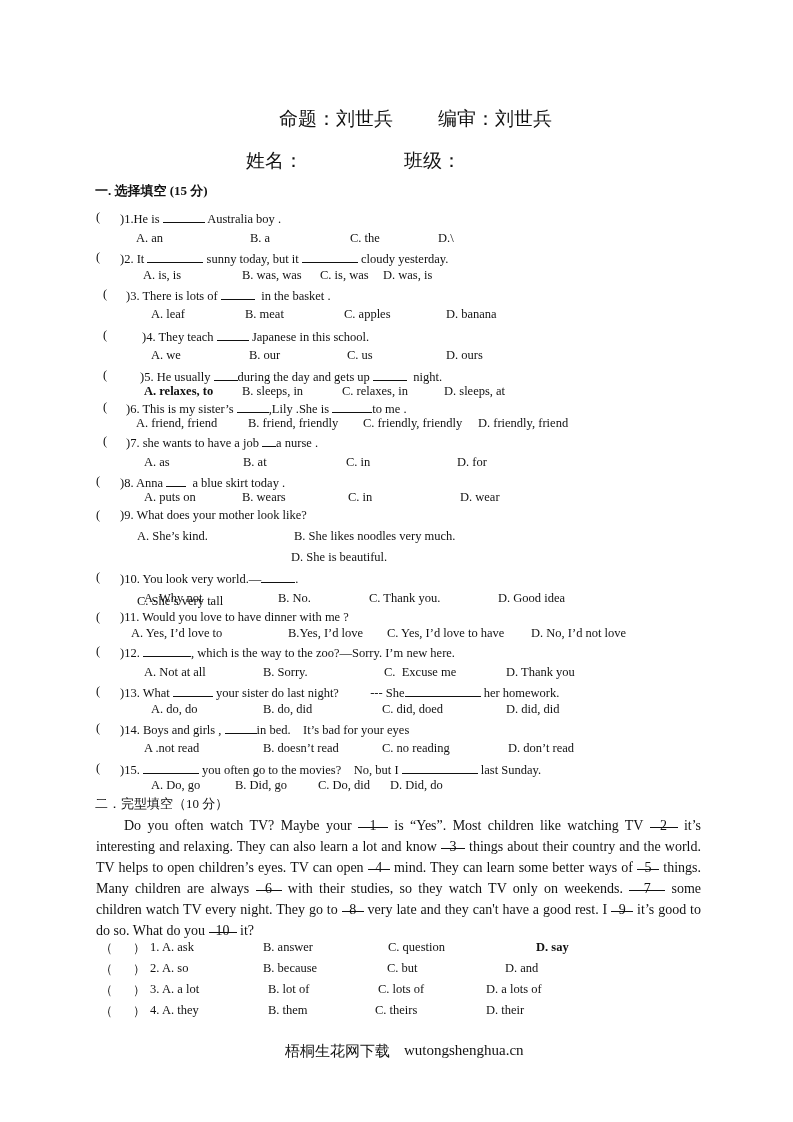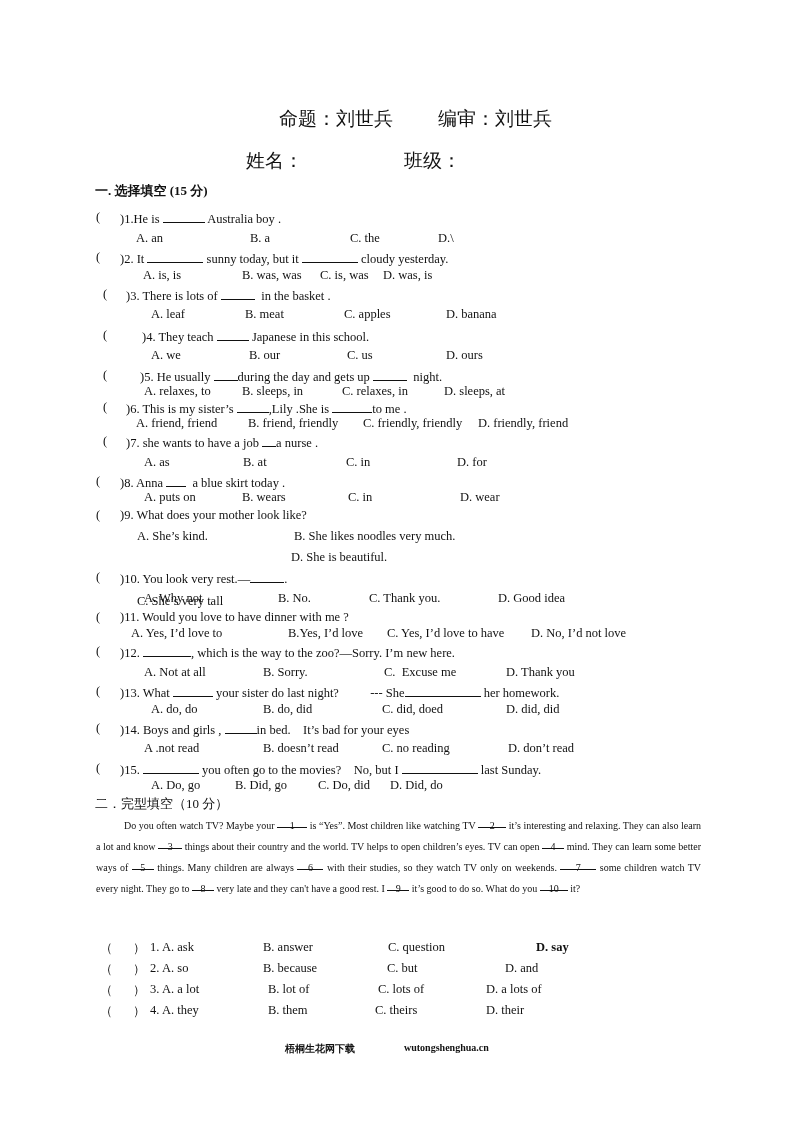--- a/index.html
+++ b/index.html
@@ -5,22 +5,22 @@
   html, body { margin: 0; padding: 0; background: #ffffff; }
   body { width: 793px; height: 1122px; position: relative; overflow: hidden;
          font-family: "Liberation Serif", "DejaVu Serif", serif; color: #111; }
   .abs { position: absolute; white-space: nowrap; }
   .hdr { font-size: 19px; }
   .sec { font-size: 13px; font-weight: bold; }
   .sec2 { font-size: 13px; }
   .q { font-size: 12.5px; }
   .opt { font-size: 12.5px; }
   .blank { display: inline-block; border-bottom: 1px solid #111; height: 12px; vertical-align: baseline; text-align: center; }
-  .para { font-size: 10px; position: absolute; left: 96px; width: 605px; line-height: 21px; text-align: justify; }
-  .footer { font-size: 10px; font-weight: bold; }
+  .para { font-size: 14px; position: absolute; left: 96px; width: 605px; line-height: 21px; text-align: justify; }
+  .footer { font-size: 15px; }
 </style>
 </head>
 <body>
 
 <div class="abs hdr" style="left:279px; top:106px;">命题：刘世兵</div>
 <div class="abs hdr" style="left:438px; top:106px;">编审：刘世兵</div>
 <div class="abs hdr" style="left:246px; top:148px;">姓名：</div>
 <div class="abs hdr" style="left:404px; top:148px;">班级：</div>
 
 <div class="abs sec" style="left:95px; top:182px;">一. 选择填空 (15 分)</div>
@@ -45,21 +45,21 @@
     <div class="abs opt" style="left: 344px; top: 307px; white-space: pre;">C. apples</div>
     <div class="abs opt" style="left: 446px; top: 307px; white-space: pre;">D. banana</div>
     <div class="abs q" style="left: 103px; top: 328px;">(</div>
     <div class="abs q" style="left: 142px; top: 328px;"><span>)</span><span>4.</span><span style="white-space: pre;"> They teach </span><span class="blank" style="width: 32px;"></span><span style="white-space: pre;"> Japanese in this school.</span></div>
     <div class="abs opt" style="left: 151px; top: 348px; white-space: pre;">A. we</div>
     <div class="abs opt" style="left: 249px; top: 348px; white-space: pre;">B. our</div>
     <div class="abs opt" style="left: 347px; top: 348px; white-space: pre;">C. us</div>
     <div class="abs opt" style="left: 446px; top: 348px; white-space: pre;">D. ours</div>
     <div class="abs q" style="left: 103px; top: 368px;">(</div>
     <div class="abs q" style="left: 140px; top: 368px;"><span>)</span><span>5.</span><span style="white-space: pre;"> He usually </span><span class="blank" style="width: 24px;"></span><span style="white-space: pre;">during the day and gets up </span><span class="blank" style="width: 34px;"></span><span style="white-space: pre;">  night.</span></div>
-    <div class="abs opt" style="left: 144px; top: 384px; white-space: pre;">A. relaxes, to</div>
+    <div class="abs opt" style="left: 144px; top: 384px; white-space: pre; font-weight: bold;">A. relaxes, to</div>
     <div class="abs opt" style="left: 242px; top: 384px; white-space: pre;">B. sleeps, in</div>
     <div class="abs opt" style="left: 342px; top: 384px; white-space: pre;">C. relaxes, in</div>
     <div class="abs opt" style="left: 444px; top: 384px; white-space: pre;">D. sleeps, at</div>
     <div class="abs q" style="left: 103px; top: 400px;">(</div>
     <div class="abs q" style="left: 126px; top: 400px;"><span>)</span><span>6.</span><span style="white-space: pre;"> This is my sister’s </span><span class="blank" style="width: 32px;"></span><span style="white-space: pre;">,Lily .She is </span><span class="blank" style="width: 40px;"></span><span style="white-space: pre;">to me .</span></div>
     <div class="abs opt" style="left: 136px; top: 416px; white-space: pre;">A. friend, friend</div>
     <div class="abs opt" style="left: 248px; top: 416px; white-space: pre;">B. friend, friendly</div>
     <div class="abs opt" style="left: 363px; top: 416px; white-space: pre;">C. friendly, friendly</div>
     <div class="abs opt" style="left: 478px; top: 416px; white-space: pre;">D. friendly, friend</div>
     <div class="abs q" style="left: 103px; top: 434px;">(</div>
@@ -74,21 +74,21 @@
     <div class="abs opt" style="left: 242px; top: 490px; white-space: pre;">B. wears</div>
     <div class="abs opt" style="left: 348px; top: 490px; white-space: pre;">C. in</div>
     <div class="abs opt" style="left: 460px; top: 490px; white-space: pre;">D. wear</div>
     <div class="abs q" style="left: 96px; top: 508px;">(</div>
     <div class="abs q" style="left: 120px; top: 508px;"><span>)</span><span>9.</span><span style="white-space: pre;"> What does your mother look like?</span></div>
     <div class="abs opt" style="left: 137px; top: 529px; white-space: pre;">A. She’s kind.</div>
     <div class="abs opt" style="left: 294px; top: 529px; white-space: pre;">B. She likes noodles very much.</div>
     <div class="abs opt" style="left: 137px; top: 550px; white-space: pre; margin-top: 44px;">C. She’s very tall</div>
     <div class="abs opt" style="left: 291px; top: 550px; white-space: pre; text-align: right;">D. She is beautiful.</div>
     <div class="abs q" style="left: 96px; top: 570px;">(</div>
-    <div class="abs q" style="left: 120px; top: 570px;"><span>)</span><span>10.</span><span style="white-space: pre;"> You look very rest.—</span><span class="blank" style="width: 34px;"></span><span style="white-space: pre;">.</span></div>
+    <div class="abs q" style="left: 120px; top: 570px;"><span>)</span><span>10.</span><span style="white-space: pre;"> You look very world.—</span><span class="blank" style="width: 34px;"></span><span style="white-space: pre;">.</span></div>
     <div class="abs opt" style="left: 144px; top: 591px; white-space: pre;">A. Why not</div>
     <div class="abs opt" style="left: 278px; top: 591px; white-space: pre;">B. No.</div>
     <div class="abs opt" style="left: 369px; top: 591px; white-space: pre;">C. Thank you.</div>
     <div class="abs opt" style="left: 498px; top: 591px; white-space: pre;">D. Good idea</div>
     <div class="abs q" style="left: 96px; top: 610px;">(</div>
     <div class="abs q" style="left: 120px; top: 610px;"><span>)</span><span>11.</span><span style="white-space: pre;"> Would you love to have dinner with me ?</span></div>
     <div class="abs opt" style="left: 131px; top: 626px; white-space: pre;">A. Yes, I’d love to</div>
     <div class="abs opt" style="left: 288px; top: 626px; white-space: pre;">B.Yes, I’d love</div>
     <div class="abs opt" style="left: 387px; top: 626px; white-space: pre;">C. Yes, I’d love to have</div>
     <div class="abs opt" style="left: 531px; top: 626px; white-space: pre;">D. No, I’d not love</div>

